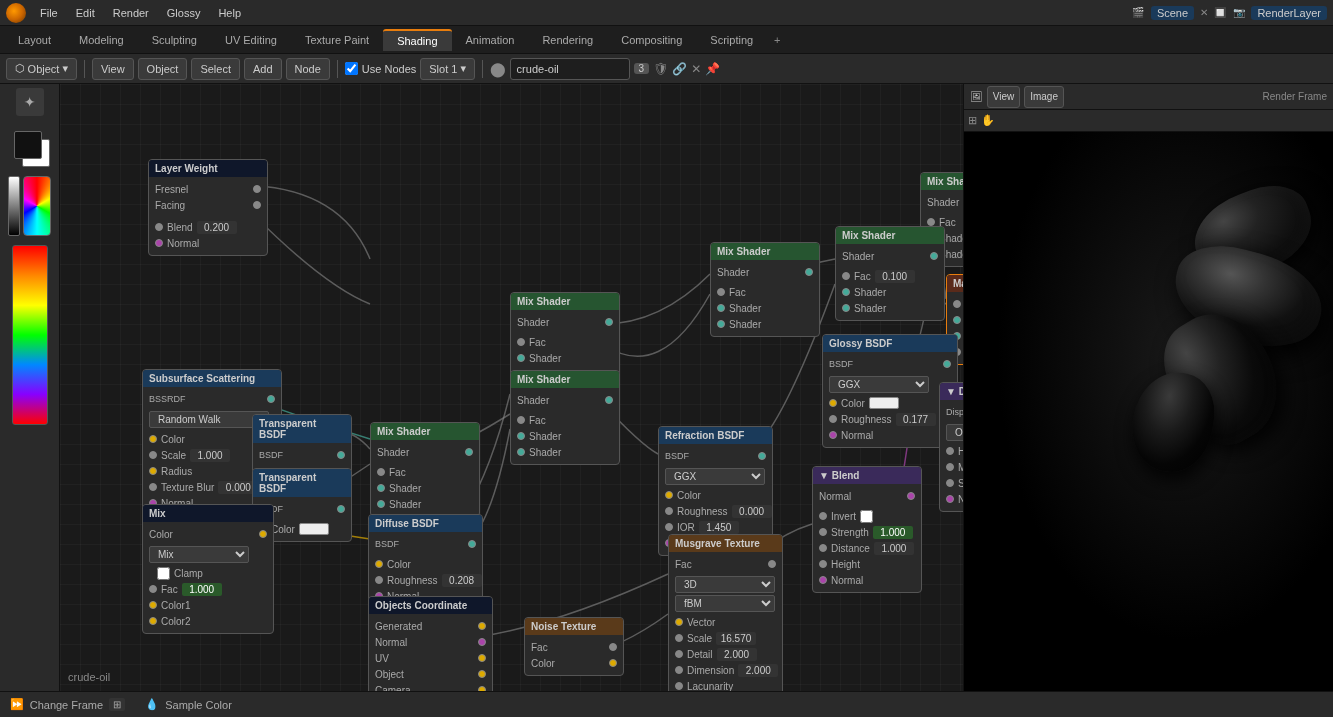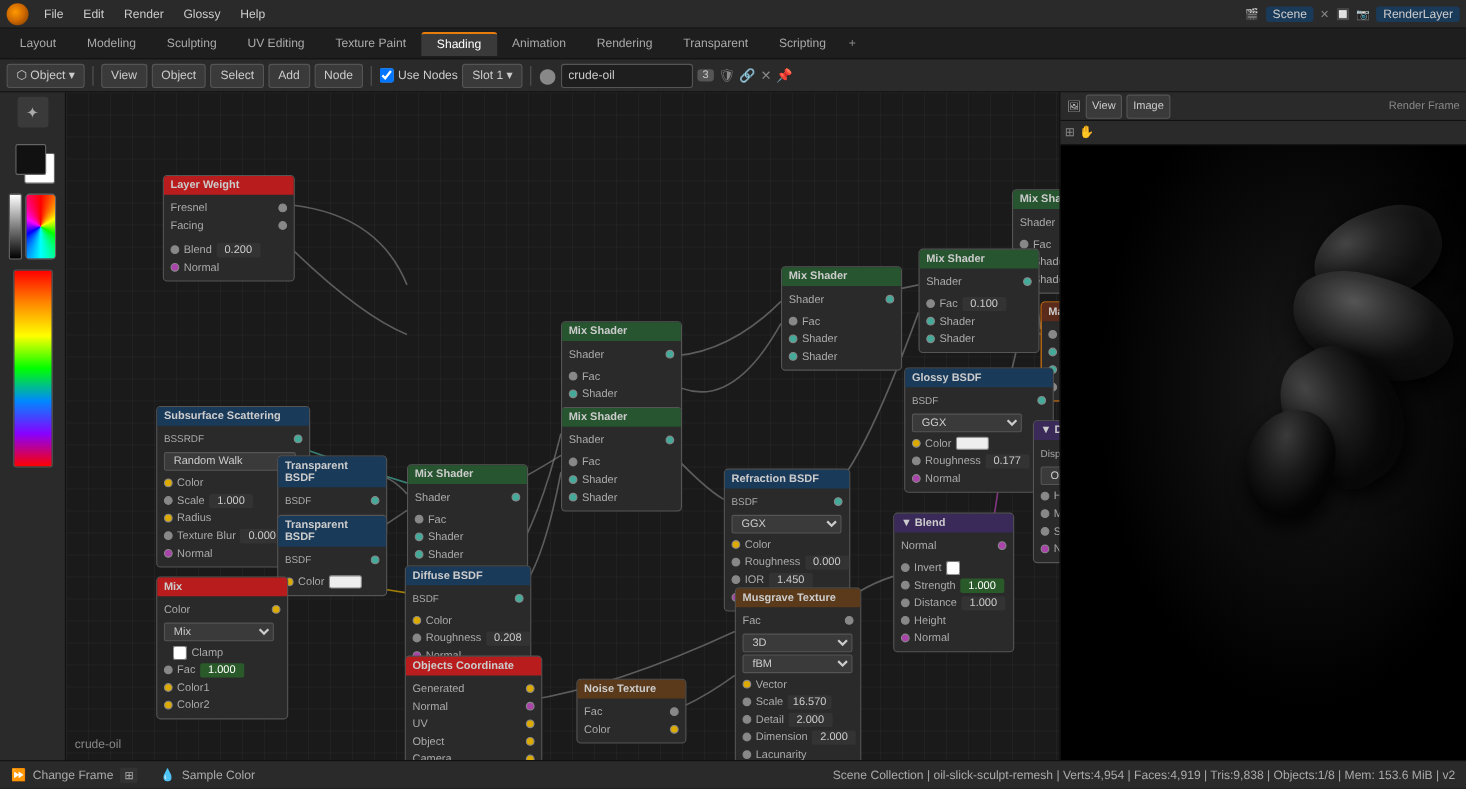--- a/index.html
+++ b/index.html
@@ -219,21 +219,21 @@
       flex-shrink: 0;
     }
     .socket-out { margin-left: auto; }
     .socket-gray { background: #888; }
     .socket-green { background: #4a9; }
     .socket-yellow { background: #da0; }
     .socket-purple { background: #a4a; }
 
     
     .hdr-green { background: #265530; }
-    .hdr-gray { background: #b91c1c; }
+    .hdr-gray { background: #0f172a; }
     .hdr-blue { background: #1a3a5a; }
     .hdr-purple { background: #3a2a5a; }
     .hdr-orange { background: #5a3a1a; }
     .hdr-red { background: #5a2a1a; }
     .node-dropdown {
       background: #3a3a3a;
       border: 1px solid #555;
       border-radius: 2px;
       color: #ccc;
       font-size: 10px;
@@ -387,21 +387,21 @@
 
 <div class="workspace-tabs">
   <div class="ws-tab">Layout</div>
   <div class="ws-tab">Modeling</div>
   <div class="ws-tab">Sculpting</div>
   <div class="ws-tab">UV Editing</div>
   <div class="ws-tab">Texture Paint</div>
   <div class="ws-tab active">Shading</div>
   <div class="ws-tab">Animation</div>
   <div class="ws-tab">Rendering</div>
-  <div class="ws-tab">Transparent</div>
+  <div class="ws-tab">Compositing</div>
   <div class="ws-tab">Scripting</div>
   <div class="ws-tab-add">+</div>
 </div>
 
 <div class="editor-toolbar">
   <div class="toolbar-btn">
     <span>⬡</span>
     <span>Object</span>
     <span>▾</span>
   </div>
@@ -750,21 +750,21 @@
           </div>
         <div style="height:4px;"></div>
         <div class="node-row">
             <div class="socket socket-yellow"></div>
             <span class="node-label">Color</span>
           <div style="width:30px;height:12px;background:#eee;border:1px solid #888;border-radius:2px;"></div>
         </div>
       </div>
     </div>
 
-    <div class="node" style="left:82px; top:440px; width:120px;">
+    <div class="node" style="left:82px; top:420px; width:132px;">
       <div class="node-header hdr-gray">
         <span>Mix</span>
       </div>
       <div class="node-body">
         <div class="node-row">
             <span class="node-label">Color</span>
             <div class="socket socket-yellow socket-out"></div>
           </div>
         <div style="height:4px;"></div>
         <select class="node-dropdown" style="width:100px; margin-bottom:2px;"><option>Mix</option></select>
@@ -1074,16 +1074,13 @@
 <div class="status-bar">
   <div class="status-left">
     <span style="font-size:11px; color:#666;">⏩</span>
     <span>Change Frame</span>
     <span style="background:#333; padding:1px 4px; border-radius:2px; font-size:10px;">⊞</span>
   </div>
   <div style="display:flex; align-items:center; gap:6px;">
     <span style="font-size:11px; color:#666;">💧</span>
     <span>Sample Color</span>
   </div>
-  <div class="status-right">
-    <span>Scene Collection | oil-slick-sculpt-remesh | Verts:4,954 | Faces:4,919 | Tris:9,838 | Objects:1/8 | Mem: 153.6 MiB | v2</span>
-  </div>
 </div>
 
 </body></html>

